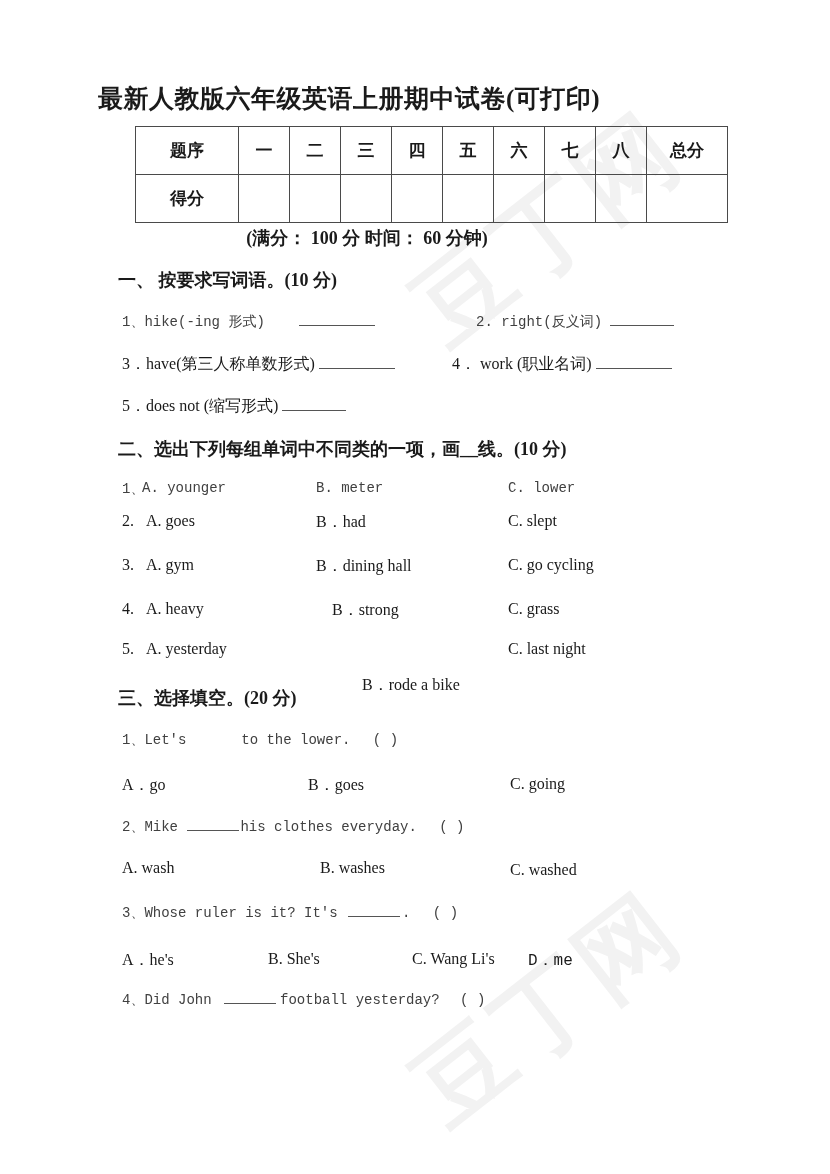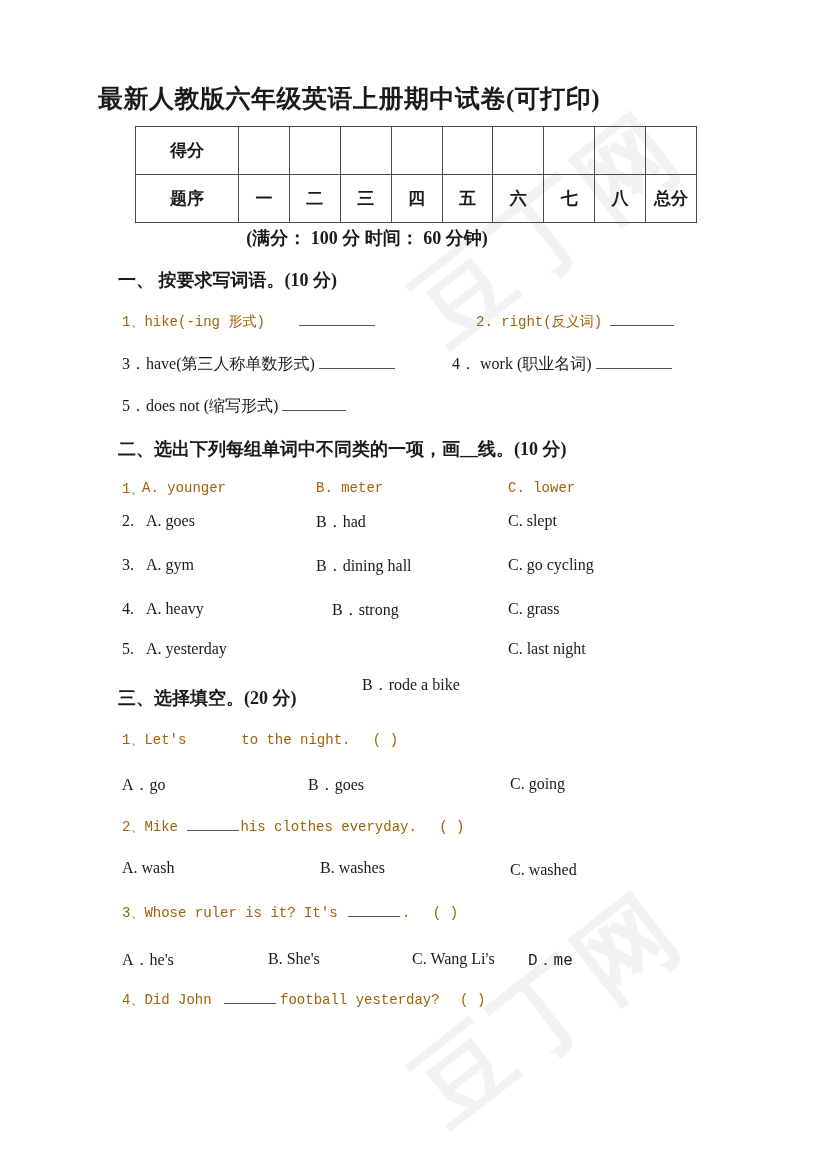--- a/index.html
+++ b/index.html
@@ -112,21 +112,21 @@
   
   .qrow {
     position: absolute;
     font-size: 15px;
     white-space: nowrap;
     font-family: "Liberation Serif", "DejaVu Serif", serif;
   }
   .mono {
     font-family: "Liberation Mono", "DejaVu Sans Mono", monospace;
     font-size: 14px;
-    color: #a16207;
+    color: #404040;
   }
   .serif {
     font-family: "Liberation Serif", "DejaVu Serif", serif;
     font-size: 16px;
   }
   .blank {
     display: inline-block;
     border-bottom: 1.4px solid #555;
     height: 0.95em;
     vertical-align: baseline;
@@ -148,44 +148,44 @@
 
   <div class="watermark wm-mid">豆丁网</div>
   <div class="watermark wm-bot">豆丁网</div>
 
   <div class="content">
 
     <div class="doc-title">最新人教版六年级英语上册期中试卷(可打印)</div>
 
     <table class="score-table">
       <tbody>
-        <tr>
-          <td class="col-label">得分</td>
-          <td></td>
-          <td></td>
-          <td></td>
-          <td></td>
-          <td></td>
-          <td></td>
-          <td></td>
-          <td></td>
-          <td></td>
-        </tr>
         <tr>
           <td class="col-label">题序</td>
           <td class="col-num">一</td>
           <td class="col-num">二</td>
           <td class="col-num">三</td>
           <td class="col-num">四</td>
           <td class="col-num">五</td>
           <td class="col-num">六</td>
           <td class="col-num">七</td>
           <td class="col-num">八</td>
           <td class="col-total">总分</td>
         </tr>
+        <tr>
+          <td class="col-label">得分</td>
+          <td></td>
+          <td></td>
+          <td></td>
+          <td></td>
+          <td></td>
+          <td></td>
+          <td></td>
+          <td></td>
+          <td></td>
+        </tr>
       </tbody>
     </table>
 
     <div class="meta-line">(满分： 100 分  时间： 60 分钟)</div>
 
     <div class="section-head" style="top:268px;">一、 按要求写词语。(10 分)</div>
 
     <div class="qrow mono" style="left:122px; top:312px;">
       <span>1、</span><span>hike(-ing 形式)</span>
       <span class="blank b-lg" style="margin-left:26px;"></span>
@@ -238,21 +238,21 @@
     <div class="qrow serif" style="left:122px; top:640px;">5.</div>
     <div class="qrow serif" style="left:146px; top:640px;">A.  yesterday</div>
     <div class="qrow serif" style="left:316px; top:675px;margin-left:46px;">B．rode a bike</div>
     <div class="qrow serif" style="left:508px; top:640px;">C.  last night</div>
 
     <div class="section-head" style="top:686px;">三、选择填空。(20 分)</div>
 
     <div class="qrow mono" style="left:122px; top:731px;">
       <span>1、</span><span>Let's</span>
       <span style="display:inline-block;width:38px;"></span>
-      <span>to the night.</span>
+      <span>to the lower.</span>
       <span style="margin-left:14px;">(        )</span>
     </div>
     <div class="opt serif" style="left:122px; top:775px;">A．go</div>
     <div class="opt serif" style="left:308px; top:775px;">B．goes</div>
     <div class="opt serif" style="left:510px; top:775px;">C. going</div>
 
     <div class="qrow mono" style="left:122px; top:817px;">
       <span>2、</span><span>Mike</span>
       <span class="blank b-sm" style="margin:0 1px;"></span><span>his clothes everyday.</span>
       <span style="margin-left:14px;">(        )</span>

